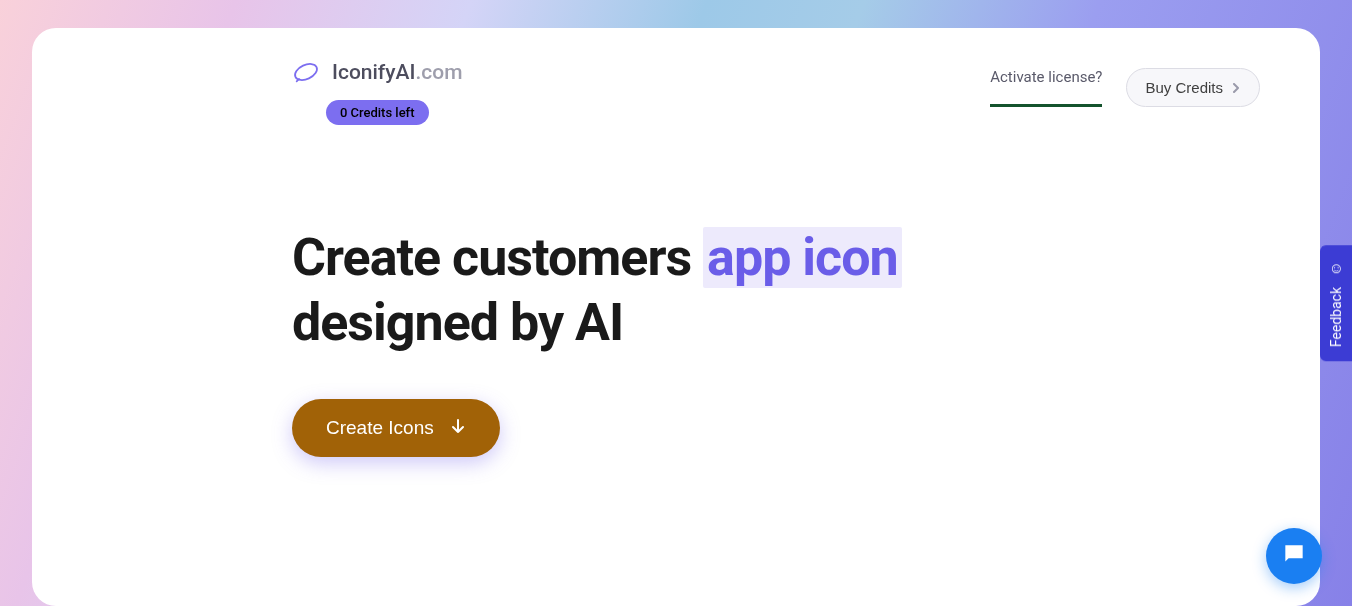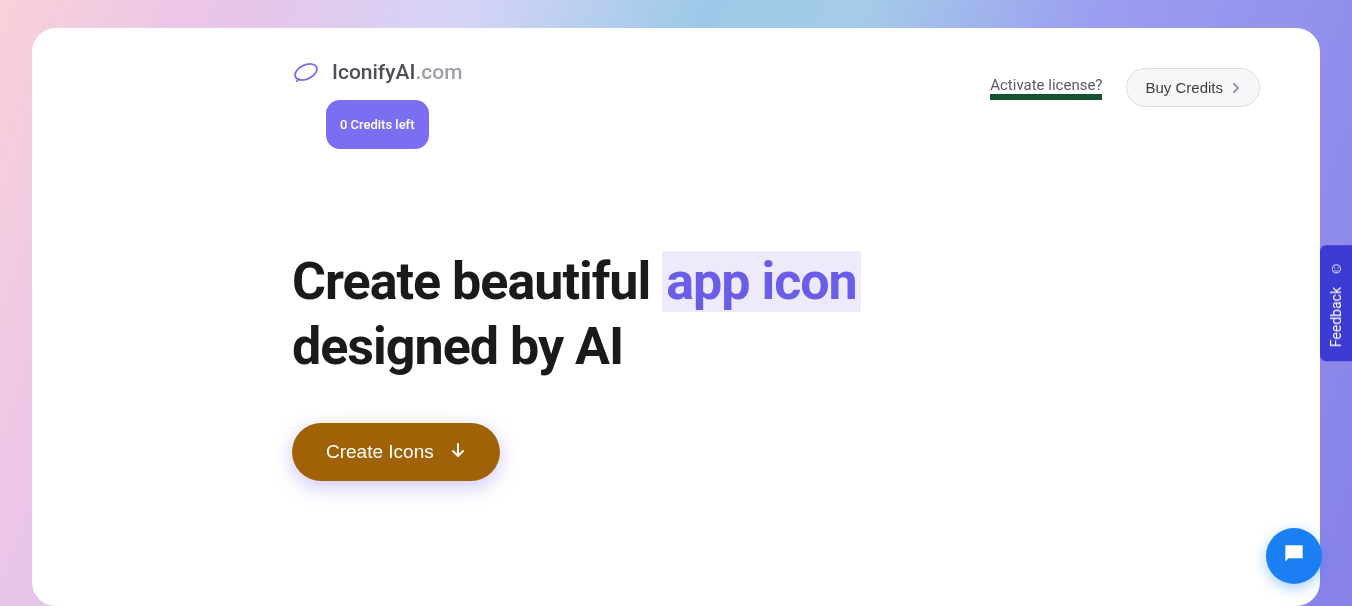--- a/index.html
+++ b/index.html
@@ -52,38 +52,38 @@
     .logo-text {
       font-size: 21px;
       font-weight: 500;
       color: #4d4d5e;
     }
     .logo-text .domain {
       color: #9e9eac;
     }
     .credits-badge {
       background: #7c6ef0;
-      color: #ffffff;
+      color: #000000;
       font-size: 13px;
       font-weight: 500;
-      padding: 17px 14px;
+      padding: 5px 14px;
       border-radius: 14px;
     }
     .header-right {
       display: flex;
       align-items: center;
       gap: 24px;
       padding-top: 10px;
     }
     .activate-link {
       color: #5a5a6a;
       font-size: 15px;
       text-decoration: none;
-      border-bottom: 6px solid #14532d;
-      padding-bottom: 0;
+      border-bottom: 3px solid #14532d;
+      padding-bottom: 18px;
     }
     .buy-credits-btn {
       background: #f7f7fa;
       border: 1px solid #dcdce4;
       border-radius: 22px;
       padding: 10px 18px;
       font-size: 15px;
       color: #404040;
       cursor: pointer;
       display: flex;
@@ -194,21 +194,21 @@
         <span>
           <svg width="10" height="10" viewBox="0 0 10 10" fill="none" stroke="#9a9aaa" stroke-width="2" stroke-linecap="round" stroke-linejoin="round">
               <path d="M3 1 L7 5 L3 9"></path>
             </svg>
         </span>
       </button>
     </div>
   </div>
 
   <div class="hero">
-    <h1 class="hero-title"><span>Create beautiful </span><span class="highlight">app icon</span><br><span> designed by AI</span></h1>
+    <h1 class="hero-title"><span>Create customers </span><span class="highlight">app icon</span><br><span> designed by AI</span></h1>
     <div class="cta-row">
       <button class="create-icons-btn">
         <span>Create Icons</span>
         <span>
           <svg width="16" height="16" viewBox="0 0 16 16" fill="none" stroke="#fff" stroke-width="2" stroke-linecap="round" stroke-linejoin="round">
               <path d="M8 2 L8 14 M3 9 L8 14 L13 9"></path>
             </svg>
         </span>
       </button>
     </div>

